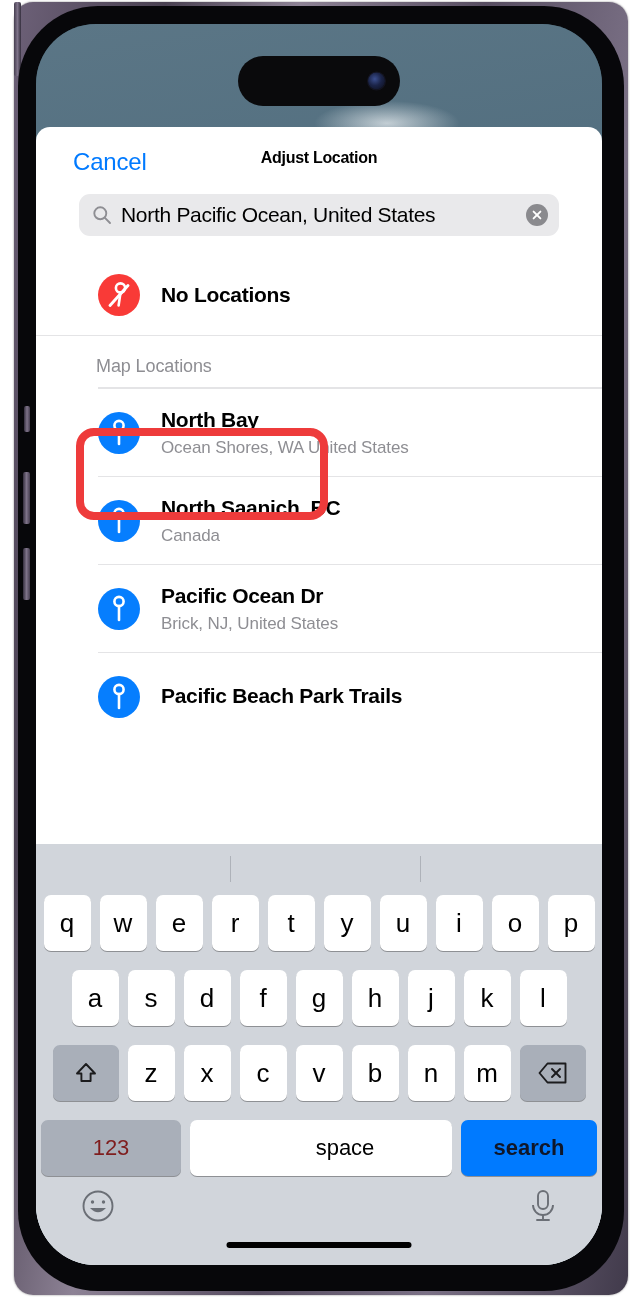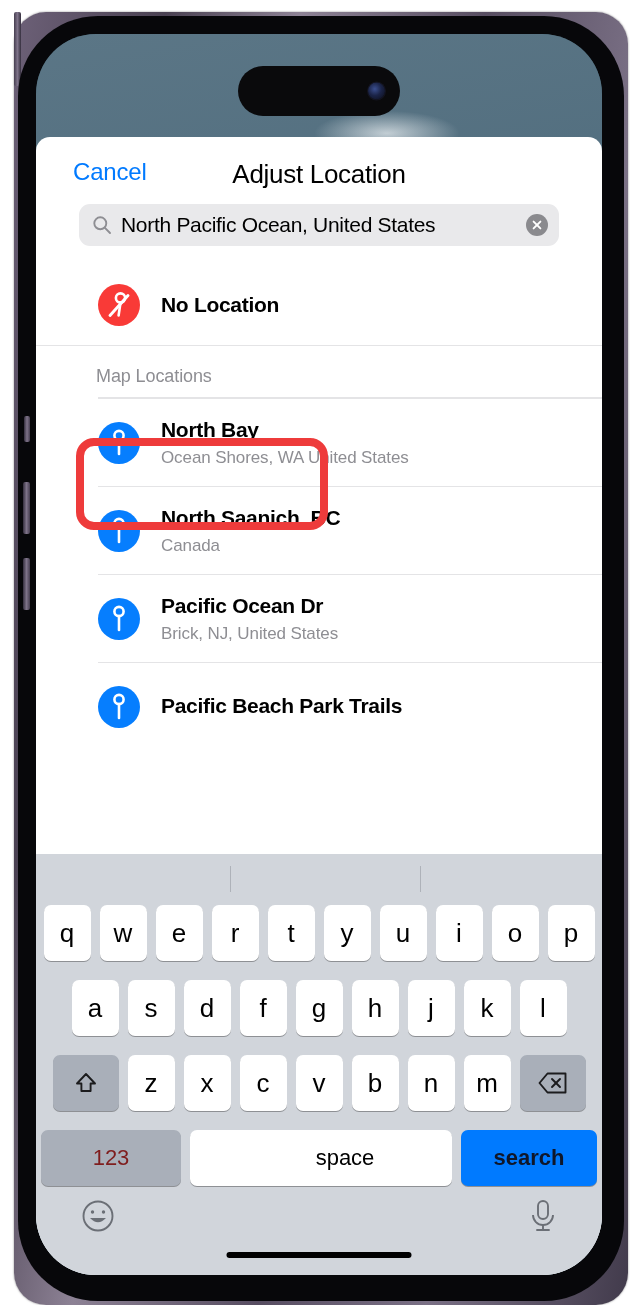--- a/index.html
+++ b/index.html
@@ -5,23 +5,23 @@
   * { box-sizing: border-box; margin: 0; padding: 0; }
   html, body {
     width: 642px; height: 1305px;
     background: #ffffff;
     font-family: "Liberation Sans", sans-serif;
     overflow: hidden;
   }
 
   
   #phone-frame {
-    position: absolute; left: 14px; top: 12px;
+    position: absolute; left: 14px; top: 2px;
     width: 614px; height: 1293px;
-    border-radius: 32px;
+    border-radius: 19px;
     background: linear-gradient(100deg, #6d6178 0%, #4a4152 18%, #8d8295 34%, #574d61 56%, #7b7186 76%, #413a4b 100%);
     box-shadow: 0 0 2px rgba(0,0,0,.5);
   }
   #phone-bezel {
     position: absolute; left: 4px; top: 4px; right: 4px; bottom: 4px;
     border-radius: 80px;
     background: #07070a;
   }
   #phone-screen {
     position: absolute; left: 22px; top: 22px;
@@ -76,21 +76,21 @@
     position: relative; height: 67px;
   }
   #cancel-button {
     position: absolute; left: 37px; top: 21px;
     font-size: 24px; color: #007aff; background: none; border: 0;
     font-family: "Liberation Sans", sans-serif; cursor: pointer; padding: 0;
     letter-spacing: -.2px;
   }
   #sheet-title {
     position: absolute; left: 0; right: 0; top: 22px;
-    text-align: center; font-size: 26px; font-weight: normal; color: #000;
+    text-align: center; font-size: 16px; font-weight: bold; color: #000;
     letter-spacing: -.3px;
   }
 
   
   #search-bar-wrap { padding: 0 43px; }
   #search-bar {
     position: relative; height: 42px; background: #e9e9eb;
     border-radius: 11px; display: flex; align-items: center;
   }
   #search-icon { position: absolute; left: 13px; top: 11px; width: 20px; height: 20px; }
@@ -234,21 +234,21 @@
       <div id="results-list">
 
         <div class="list-row row-compact">
           <svg class="row-icon" viewBox="0 0 42 42">
             <circle cx="21" cy="21" r="21" fill="#f93a37"></circle>
             <circle cx="22.5" cy="14" r="4.6" fill="none" stroke="#fff" stroke-width="2.6"></circle>
             <path d="M22.5 18.6 L20.6 31.5" stroke="#fff" stroke-width="2.6" stroke-linecap="round"></path>
             <line x1="12" y1="31.5" x2="30" y2="11.5" stroke="#fff" stroke-width="2.9" stroke-linecap="round"></line>
           </svg>
           <div class="row-text">
-            <div class="row-title">No Location</div>
+            <div class="row-title">No Locations</div>
           </div>
         </div>
         <div class="row-divider full"></div>
 
         <div id="section-header">Map Locations</div>
         <div class="row-divider"></div>
 
         <div id="location-rows">
             <div class="row-divider"></div>
             <div class="list-row">

